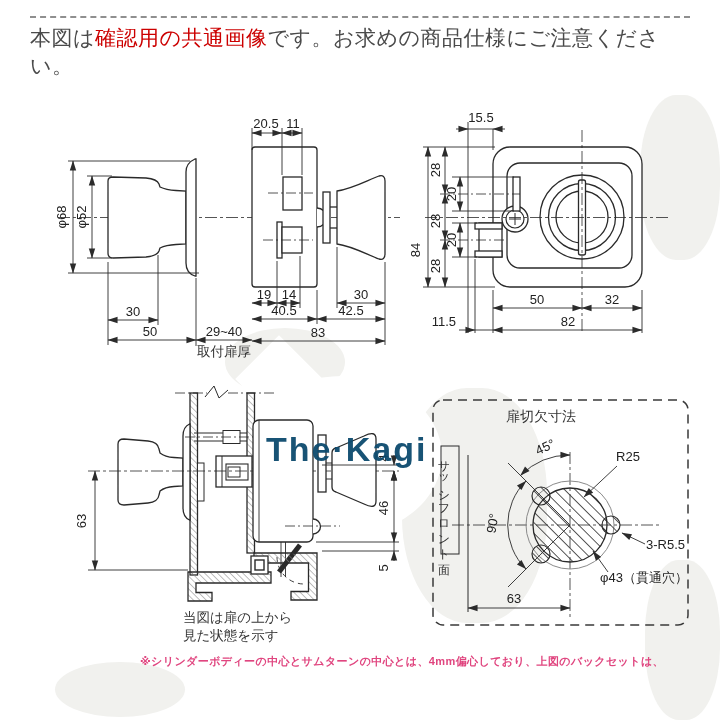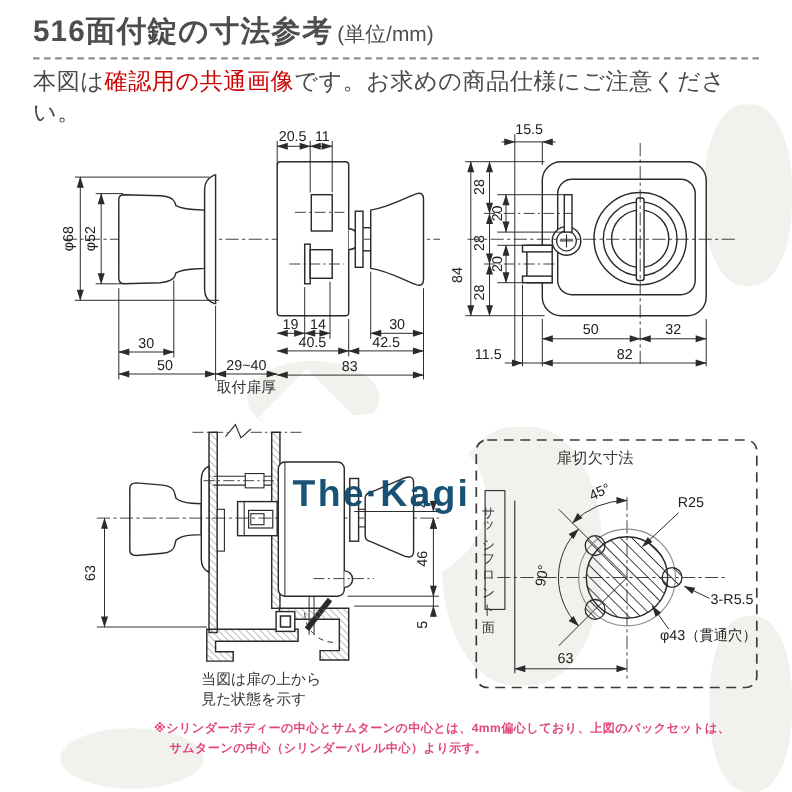--- a/index.html
+++ b/index.html
@@ -40,23 +40,20 @@
   <div class="blob" style="left:55px;top:662px;width:130px;height:55px;border-radius:50%;"></div>
   <div class="blob" style="left:640px;top:95px;width:80px;height:165px;border-radius:45%;"></div>
   <div class="blob" style="left:645px;top:560px;width:75px;height:160px;border-radius:45%;"></div>
   <div class="cat" style="left:230px;top:348px;width:230px;height:195px;">
     <div class="ear" style="left:18px;top:0px;"></div>
     <div class="ear" style="left:148px;top:0px;"></div>
     <div class="head"></div>
   </div>
 
   <div class="header">
-    <div class="title-row">
-      <span class="title">516面付錠の寸法参考</span><span class="unit">(単位/mm)</span>
-    </div>
     <hr class="divider">
     <div class="subtitle"><span>本図は</span><span class="red">確認用の共通画像</span><span>です。お求めの商品仕様にご注意ください。</span></div>
   </div>
 
   <svg class="draw" width="720" height="720" viewBox="0 0 720 720">
     <defs>
       <marker id="arr" viewBox="0 0 12 8" refX="11" refY="4" markerWidth="11" markerHeight="7.3" orient="auto-start-reverse" markerUnits="userSpaceOnUse">
         <path d="M11.5,4 L0.5,0.5 L0.5,7.5 Z" fill="#2b2b2b"></path>
       </marker>
       <pattern id="hatchFine" width="4.5" height="4.5" patternUnits="userSpaceOnUse" patternTransform="rotate(-45)">
@@ -285,15 +282,14 @@
       <text class="dim" x="628" y="461" text-anchor="middle" stroke="none">R25</text>
       <text class="dim" x="646" y="549" text-anchor="start" stroke="none">3-R5.5</text>
       <text class="dim" x="600" y="582" text-anchor="start" stroke="none">φ43（貫通穴）</text>
       <text class="dim" x="514" y="603" text-anchor="middle" stroke="none">63</text>
     </g>
   </svg>
 
   <div class="wm-text">The·Kagi</div>
 
   <div class="footer fn1">※シリンダーボディーの中心とサムターンの中心とは、4mm偏心しており、上図のバックセットは、</div>
-  <div class="footer fn2">サムターンの中心（シリンダーバレル中心）より示す。</div>
 
 </div>
 
 </body></html>

